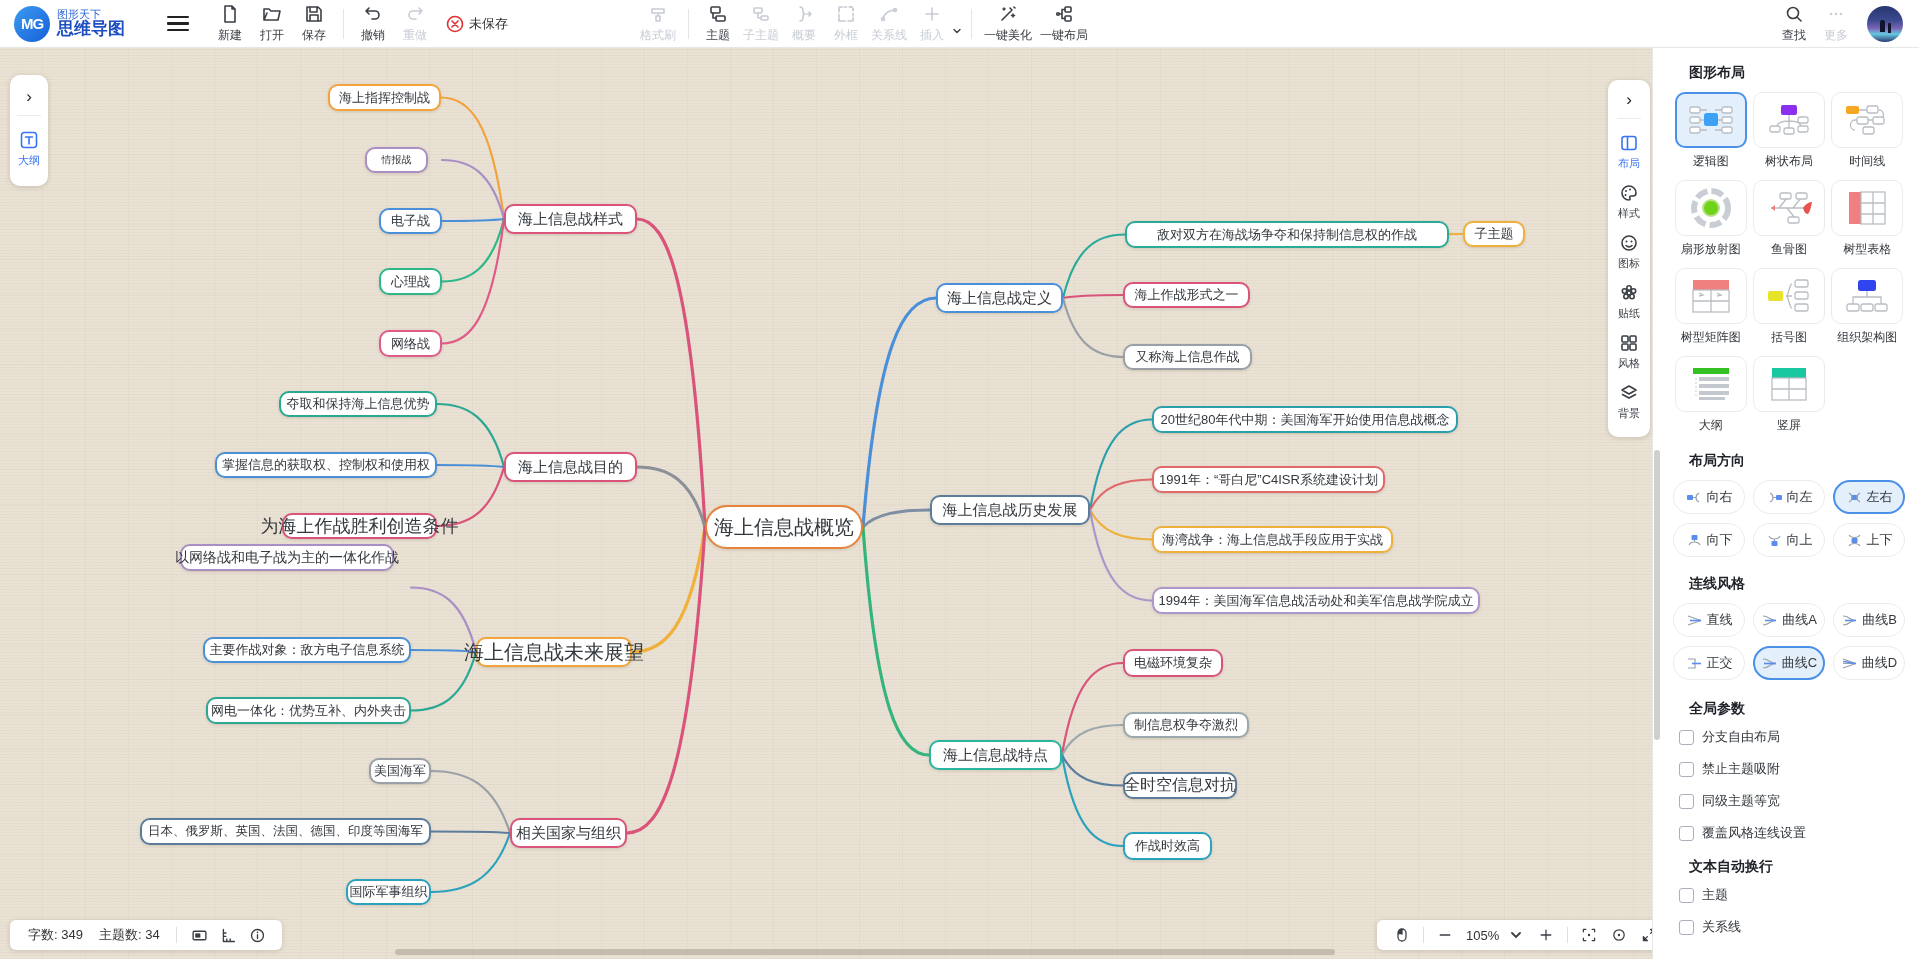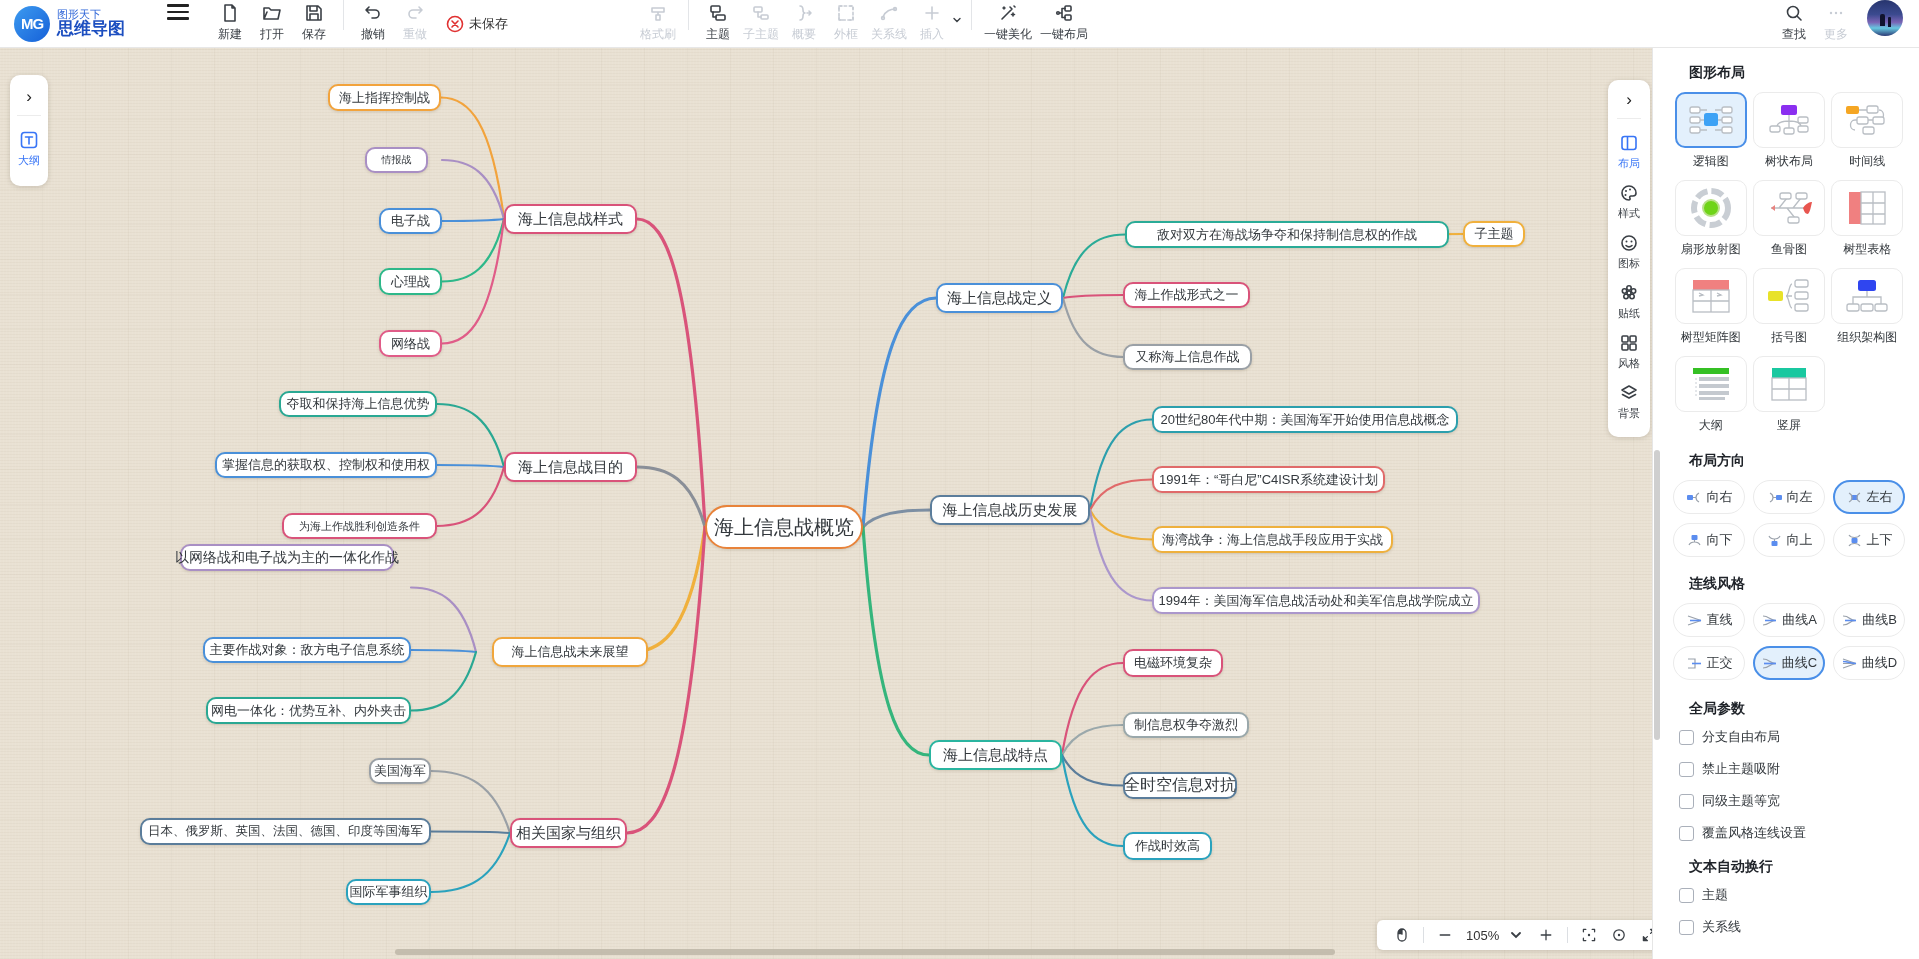--- a/index.html
+++ b/index.html
@@ -1,19 +1,19 @@
 <!DOCTYPE html>
 <html><head>
 <meta charset="utf-8">
 <style>
   * { margin:0; padding:0; box-sizing:border-box; }
   html,body { width:1919px; height:959px; overflow:hidden; font-family:"Liberation Sans","DejaVu Sans",sans-serif; color:#3a3f45; }
 
   
-  #topbar { position:absolute; left:0; top:0; width:1919px; height:48px; background:#fff; border-bottom:1px solid #e7e7e7; display:flex; z-index:30; }
+  #topbar { position:absolute; left:0; top:0; width:1919px; height:48px; background:#fff; border-bottom:1px solid #e7e7e7; display:flex; align-items:center; z-index:30; }
   .logo-wrap { display:flex; align-items:center; margin-left:14px; }
   .logo-circle { width:36px; height:36px; border-radius:50%; background:linear-gradient(135deg,#3d9bf0,#1560d8); color:#fff; font-weight:bold; font-size:15px; display:flex; align-items:center; justify-content:center; letter-spacing:-1px; }
   .brand { margin-left:7px; line-height:1.1; }
   .brand .b1 { font-size:11px; color:#2f66d8; }
   .brand .b2 { font-size:17px; font-weight:bold; color:#1d4fc0; }
   .hamburger { margin-left:42px; width:22px; cursor:pointer; }
   .hamburger div { height:2.5px; background:#222; margin:4px 0; border-radius:1px; }
   .tbtn { display:flex; flex-direction:column; align-items:center; justify-content:center; min-width:42px; padding:0 4px; height:46px; cursor:pointer; }
   .tbtn svg { width:20px; height:20px; }
   .tbtn .lbl { font-size:12px; margin-top:3px; color:#3a3f45; white-space:nowrap; }
@@ -267,22 +267,22 @@
       <div class="mmnode root" style="left: 705px; top: 457px; width: 158px; height: 44px; border-color: rgb(232, 131, 58); font-size: 20px;">海上信息战概览</div>
       <div class="mmnode" style="left: 504px; top: 156px; width: 133px; height: 30px; border-color: rgb(217, 83, 122); font-size: 15px;">海上信息战样式</div>
       <div class="mmnode" style="left: 328px; top: 36px; width: 113px; height: 27px; border-color: rgb(242, 163, 60); font-size: 13px;">海上指挥控制战</div>
       <div class="mmnode" style="left: 365px; top: 99px; width: 63px; height: 26px; border-color: rgb(169, 143, 196); font-size: 10px;">情报战</div>
       <div class="mmnode" style="left: 379px; top: 160px; width: 63px; height: 26px; border-color: rgb(74, 144, 217); font-size: 13px;">电子战</div>
       <div class="mmnode" style="left: 379px; top: 220px; width: 63px; height: 27px; border-color: rgb(46, 184, 138); font-size: 13px;">心理战</div>
       <div class="mmnode" style="left: 379px; top: 282px; width: 63px; height: 27px; border-color: rgb(224, 92, 136); font-size: 13px;">网络战</div>
       <div class="mmnode" style="left: 504px; top: 404px; width: 133px; height: 30px; border-color: rgb(217, 83, 122); font-size: 15px;">海上信息战目的</div>
       <div class="mmnode" style="left: 279px; top: 343px; width: 158px; height: 26px; border-color: rgb(42, 168, 147); font-size: 13px;">夺取和保持海上信息优势</div>
       <div class="mmnode" style="left: 215px; top: 404px; width: 222px; height: 26px; border-color: rgb(74, 144, 217); font-size: 13px;">掌握信息的获取权、控制权和使用权</div>
-      <div class="mmnode" style="left: 282px; top: 465px; width: 155px; height: 26px; border-color: rgb(217, 83, 122); font-size: 11px;">为海上作战胜利创造条件</div>
-      <div class="mmnode" style="left: 476px; top: 589px; width: 156px; height: 30px; border-color: rgb(240, 166, 60); font-size: 13px; margin-left: 16px;">海上信息战未来展望</div>
+      <div class="mmnode" style="left: 282px; top: 465px; width: 155px; height: 26px; border-color: rgb(217, 83, 122); font-size: 18px;">为海上作战胜利创造条件</div>
+      <div class="mmnode" style="left: 476px; top: 589px; width: 156px; height: 30px; border-color: rgb(240, 166, 60); font-size: 20px;">海上信息战未来展望</div>
       <div class="mmnode" style="left: 180px; top: 496px; width: 214px; height: 27px; border-color: rgb(169, 143, 196); font-size: 14px;">以网络战和电子战为主的一体化作战</div>
       <div class="mmnode" style="left: 203px; top: 589px; width: 208px; height: 26px; border-color: rgb(74, 144, 217); font-size: 13px;">主要作战对象：敌方电子信息系统</div>
       <div class="mmnode" style="left: 206px; top: 649px; width: 205px; height: 27px; border-color: rgb(42, 168, 147); font-size: 13px;">网电一体化：优势互补、内外夹击</div>
       <div class="mmnode" style="left: 510px; top: 770px; width: 117px; height: 30px; border-color: rgb(217, 83, 122); font-size: 15px;">相关国家与组织</div>
       <div class="mmnode" style="left: 369px; top: 710px; width: 62px; height: 26px; border-color: rgb(154, 160, 166); font-size: 13px;">美国海军</div>
       <div class="mmnode" style="left: 140px; top: 770px; width: 291px; height: 27px; border-color: rgb(91, 125, 155); font-size: 12.5px;">日本、俄罗斯、英国、法国、德国、印度等国海军</div>
       <div class="mmnode" style="left: 346px; top: 831px; width: 85px; height: 26px; border-color: rgb(42, 162, 189); font-size: 13px;">国际军事组织</div>
       <div class="mmnode" style="left: 936px; top: 235px; width: 127px; height: 30px; border-color: rgb(74, 144, 217); font-size: 15px;">海上信息战定义</div>
       <div class="mmnode" style="left: 1125px; top: 173px; width: 324px; height: 27px; border-color: rgb(42, 171, 151); font-size: 13px;">敌对双方在海战场争夺和保持制信息权的作战</div>
       <div class="mmnode" style="left: 1463px; top: 173px; width: 62px; height: 26px; border-color: rgb(240, 176, 60); font-size: 13px;">子主题</div>
@@ -361,20 +361,37 @@
       <span class="slbl">风格</span>
     </div>
     <div class="sideitem">
       <svg viewBox="0 0 20 20">
           <path class="ic" d="M10 3l7 4-7 4-7-4z M3.5 11.5 10 15l6.5-3.5"></path>
         </svg>
       <span class="slbl">背景</span>
     </div>
   </div>
 
+  <div class="float" id="statusbar">
+    <span class="st">字数: 349</span>
+    <span class="st">主题数: 34</span>
+    <span class="ssep"></span>
+    <svg viewBox="0 0 20 20">
+        <rect class="ic" x="2.5" y="5" width="15" height="10" rx="1.5"></rect>
+        <rect x="5" y="7.5" width="6" height="5" fill="#3a3f45"></rect>
+      </svg>
+    <svg viewBox="0 0 20 20">
+        <path class="ic" d="M4 3v14h13 M4 7h3 M4 11h3 M8 17v-3 M12 17v-3"></path>
+      </svg>
+    <svg viewBox="0 0 20 20">
+        <circle class="ic" cx="10" cy="10" r="7"></circle>
+        <path class="ic" d="M10 9v4.5"></path>
+        <circle cx="10" cy="6.3" r="1" fill="#3a3f45"></circle>
+      </svg>
+  </div>
 
   <div class="float" id="zoombar">
     <svg viewBox="0 0 20 20">
         <path class="ic" d="M10 2.5a5 5 0 0 1 5 5v5a5 5 0 0 1-10 0v-5a5 5 0 0 1 5-5z M10 2.5V9"></path>
         <path d="M10 2.5a5 5 0 0 0-5 5V9h5z" fill="#3a3f45"></path>
       </svg>
     <span class="ssep"></span>
     <svg viewBox="0 0 20 20">
         <path class="ic" d="M4 10h12" stroke-width="2"></path>
       </svg>

